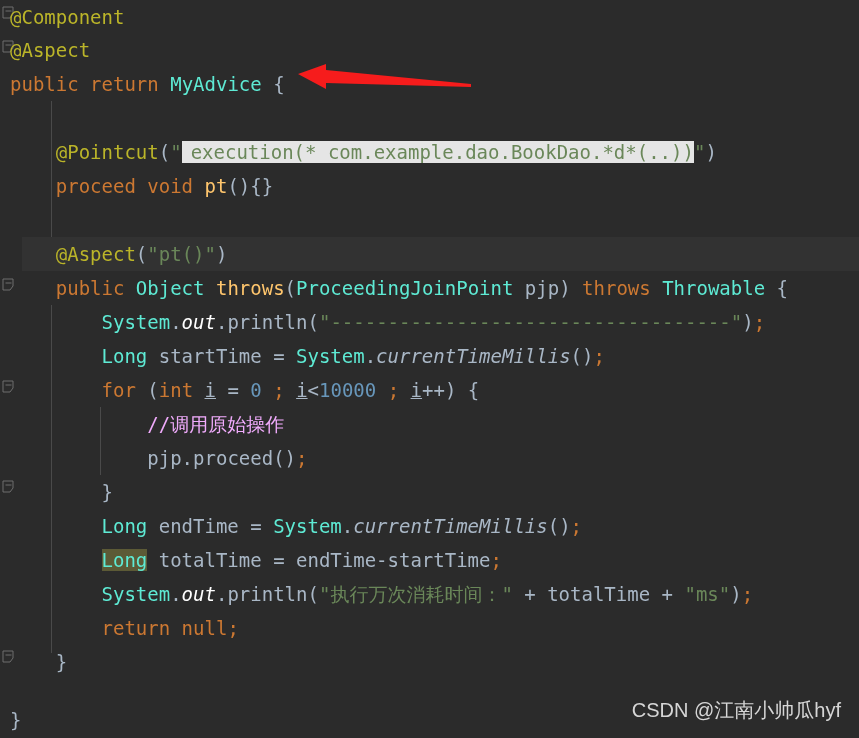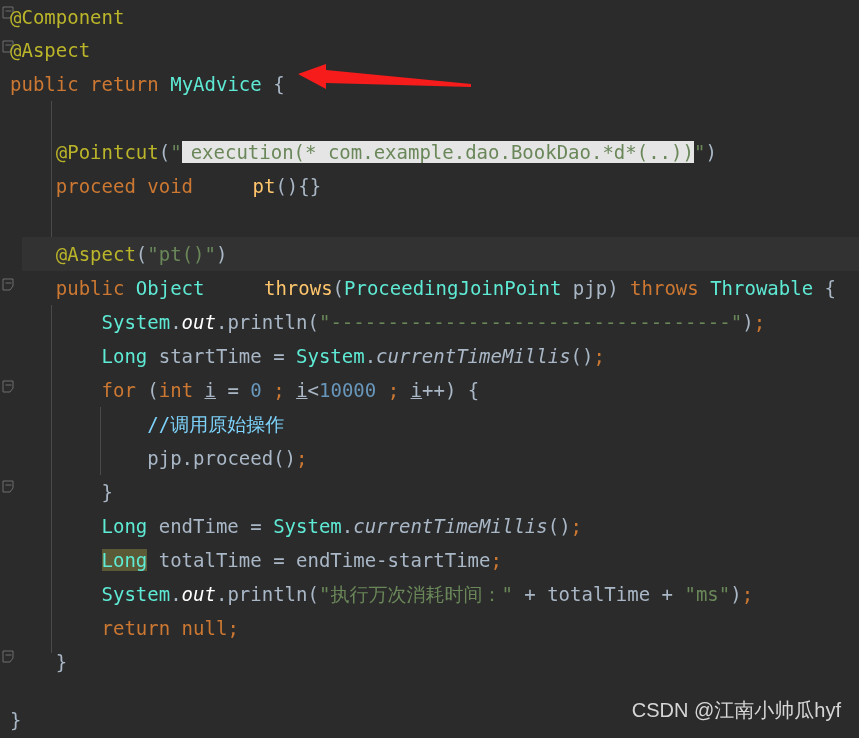--- a/index.html
+++ b/index.html
@@ -66,24 +66,24 @@
     width: 859px;
     height: 34px;
     background: #323232;
   }
 
   
   .kw      { color: #cc7832; }          
   .ann     { color: #bbb529; }          
   .ident   { color: #a9b7c6; }          
   .cls     { color: #5eead4; margin-top: 8px; }          
-  .mth     { color: #ffc66d; margin-left: 48px; }          
+  .mth     { color: #ffc66d; }          
   .str     { color: #6a8759; }          
   .num     { color: #6897bb; }          
-  .cmt     { color: #7dd3fc; }          
+  .cmt     { color: #f0abfc; }          
   .fld     { color: #ffffff; font-style: italic; }  
   .stm     { color: #a9b7c6; font-style: italic; }  
   .semi    { color: #cc7832; }          
   .paren   { color: #a9b7c6; }
   .under   { text-decoration: underline; }
 
   
   .hl-green {
     background: #e5e5e5;
     padding-left: 9px;

